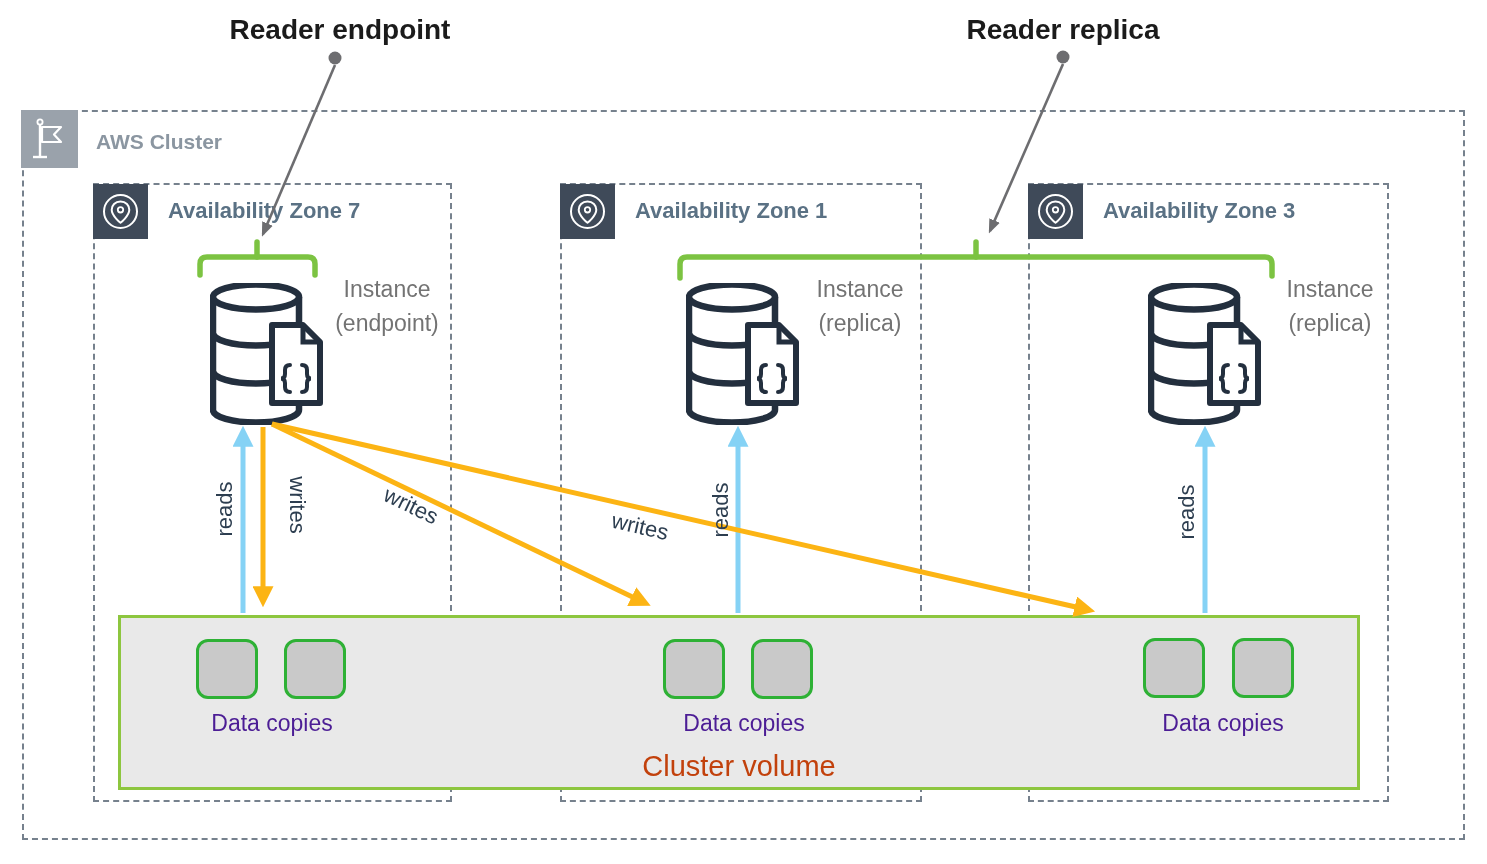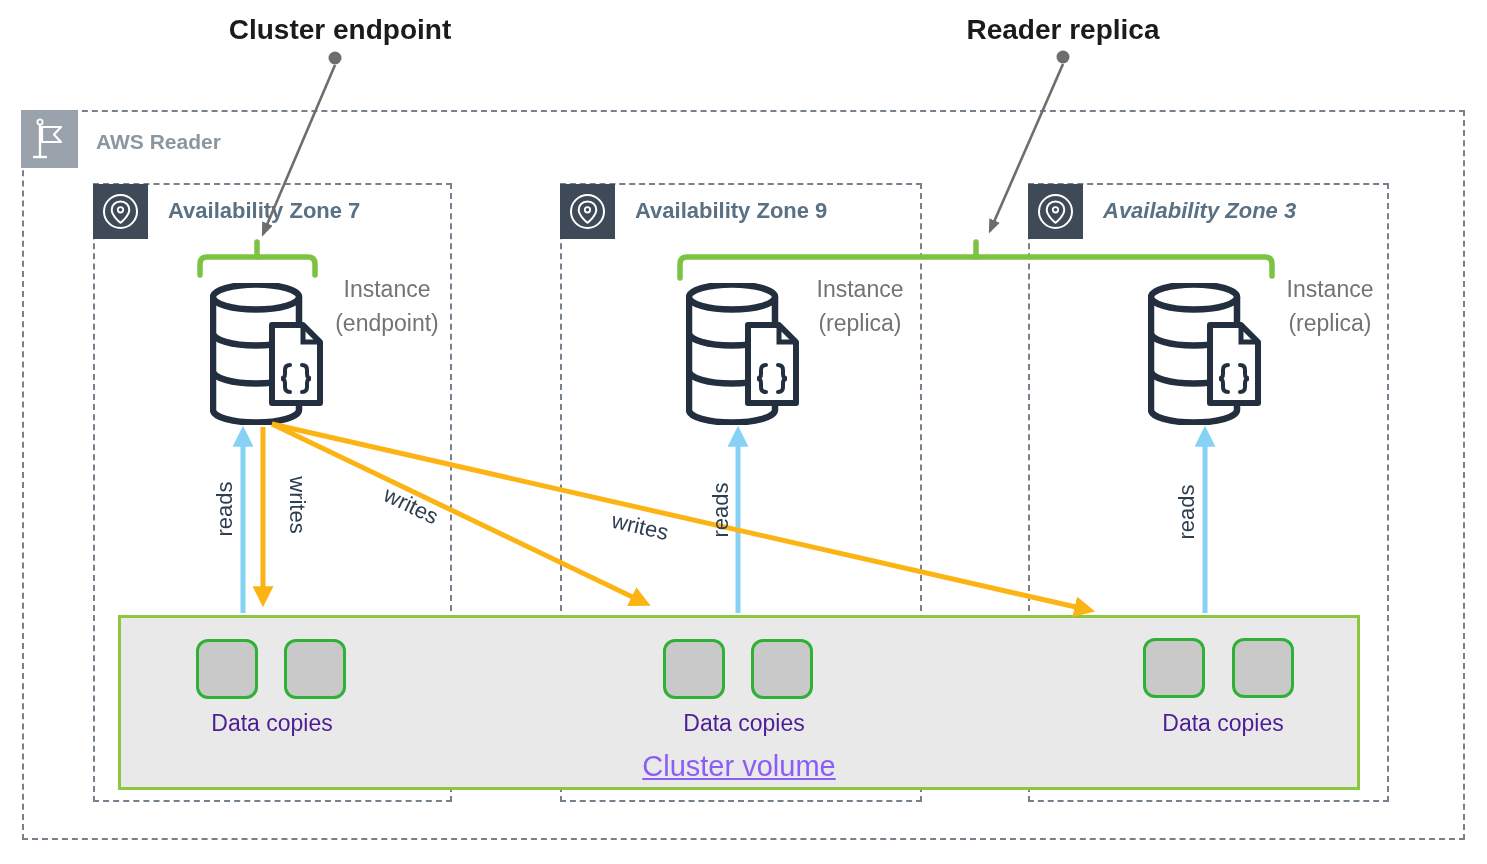--- a/index.html
+++ b/index.html
@@ -37,21 +37,21 @@
   }
   .data-copy{
     position:absolute;width:56px;height:54px;border-radius:12px;
     background:#c9c9c9;border:3px solid #2eb135;z-index:2;
   }
   .copies-label{
     position:absolute;width:180px;text-align:center;font-size:23px;color:#4c1d95;z-index:2;
   }
   .volume-label{
     position:absolute;left:589px;top:750px;width:300px;text-align:center;
-    font-size:29px;color:#8b5cf6;z-index:2;text-decoration:underline;
+    font-size:29px;color:#c2410c;z-index:2;
   }
 
   
   .instance-icon{position:absolute;width:122px;height:142px;z-index:5;}
   .instance-label{
     position:absolute;width:200px;text-align:center;font-size:23px;line-height:34px;
     color:#737373;z-index:4;
   }
 
   
@@ -63,33 +63,33 @@
   .rot-cw{transform:rotate(90deg);}
 
   
   #overlay{position:absolute;left:0;top:0;z-index:8;pointer-events:none;}
 </style>
 </head>
 <body>
 
 <div id="canvas">
 
-  <div class="endpoint-label" style="left:180px;top:14px;">Cluster endpoint</div>
+  <div class="endpoint-label" style="left:180px;top:14px;">Reader endpoint</div>
   <div class="endpoint-label" style="left:903px;top:14px;">Reader replica</div>
 
   <div class="region-box"></div>
   <div class="region-icon">
     <svg width="57" height="58" viewBox="0 0 57 58">
       <circle cx="19" cy="12" r="2.6" fill="none" stroke="#fff" stroke-width="1.8"></circle>
       <line x1="19" y1="15" x2="19" y2="47" stroke="#fff" stroke-width="2.4"></line>
       <line x1="12" y1="47" x2="26" y2="47" stroke="#fff" stroke-width="2.4"></line>
       <path d="M21,17 H40 L33,24.5 40,32 H21 Z" fill="none" stroke="#fff" stroke-width="2.2" stroke-linejoin="round"></path>
     </svg>
   </div>
-  <div class="region-label">AWS Reader</div>
+  <div class="region-label">AWS Cluster</div>
 
   <div class="az-box az1"></div>
   <div class="az-box az2"></div>
   <div class="az-box az3"></div>
 
   <div class="az-icon" style="left:93px;top:184px;">
     <svg width="55" height="55" viewBox="0 0 55 55">
       <circle cx="27.5" cy="27.5" r="16.5" fill="none" stroke="#fff" stroke-width="2"></circle>
       <path d="M27.5,17.5 c-5.4,0 -8.8,3.9 -8.8,8.3 c0,6 8.8,13 8.8,13 s8.8,-7 8.8,-13 c0,-4.4 -3.4,-8.3 -8.8,-8.3 z" fill="none" stroke="#fff" stroke-width="2" stroke-linejoin="round"></path>
       <circle cx="27.5" cy="25.8" r="2.7" fill="none" stroke="#fff" stroke-width="1.8"></circle>
@@ -104,22 +104,22 @@
   </div>
   <div class="az-icon" style="left:1028px;top:184px;">
     <svg width="55" height="55" viewBox="0 0 55 55">
       <circle cx="27.5" cy="27.5" r="16.5" fill="none" stroke="#fff" stroke-width="2"></circle>
       <path d="M27.5,17.5 c-5.4,0 -8.8,3.9 -8.8,8.3 c0,6 8.8,13 8.8,13 s8.8,-7 8.8,-13 c0,-4.4 -3.4,-8.3 -8.8,-8.3 z" fill="none" stroke="#fff" stroke-width="2" stroke-linejoin="round"></path>
       <circle cx="27.5" cy="25.8" r="2.7" fill="none" stroke="#fff" stroke-width="1.8"></circle>
     </svg>
   </div>
 
   <div class="az-label" style="left:168px;top:198px;">Availability Zone 7</div>
-  <div class="az-label" style="left:635px;top:198px;">Availability Zone 9</div>
-  <div class="az-label" style="left:1103px;top:198px;font-style:italic;">Availability Zone 3</div>
+  <div class="az-label" style="left:635px;top:198px;">Availability Zone 1</div>
+  <div class="az-label" style="left:1103px;top:198px;">Availability Zone 3</div>
 
   <div class="volume-box"></div>
 
   <div class="data-copy" style="left:196px;top:639px;"></div>
   <div class="data-copy" style="left:284px;top:639px;"></div>
   <div class="data-copy" style="left:663px;top:639px;"></div>
   <div class="data-copy" style="left:751px;top:639px;"></div>
   <div class="data-copy" style="left:1143px;top:638px;"></div>
   <div class="data-copy" style="left:1232px;top:638px;"></div>
 

